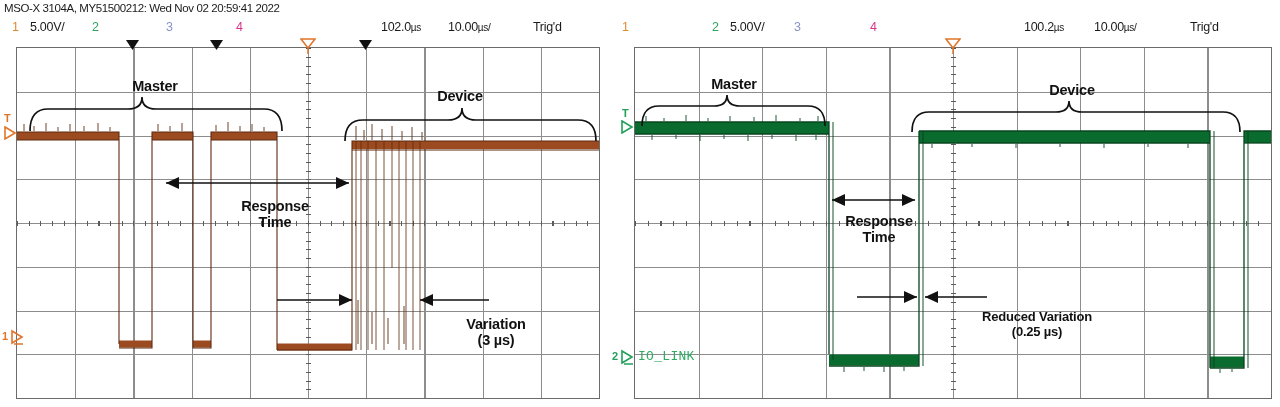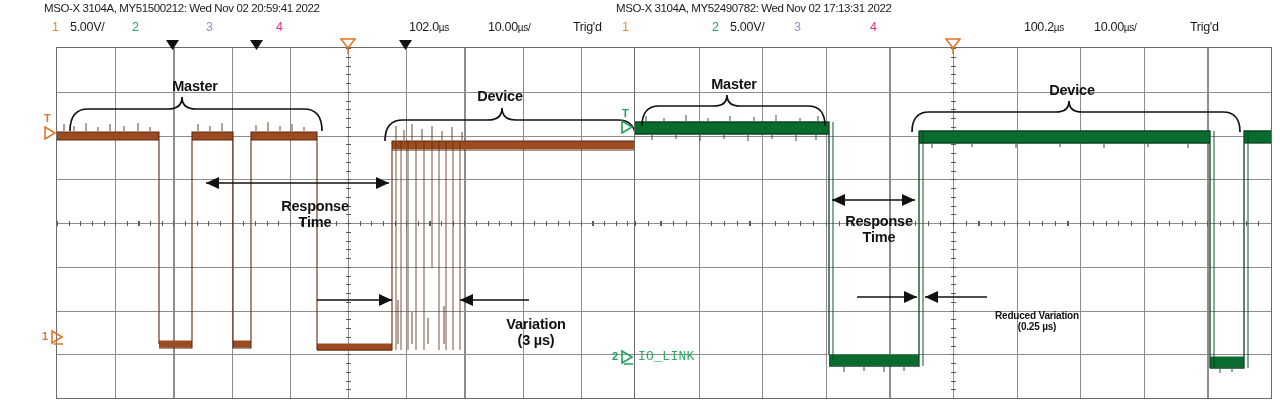--- a/index.html
+++ b/index.html
@@ -4,21 +4,21 @@
 <style>
   html,body{margin:0;padding:0;background:#ffffff;}
   body{width:1280px;height:407px;overflow:hidden;
        font-family:"Liberation Sans",sans-serif;
        -webkit-font-smoothing:antialiased;}
 
   .stage{position:relative;width:1280px;height:407px;}
 
   
   .scope{position:absolute;top:0;height:407px;}
-  .scope.left{left:0;width:620px;margin-left:40px;}
+  .scope.left{left:0;width:620px;}
   .scope.right{left:612px;width:668px;}
 
   
   .hdr-title{position:absolute;white-space:nowrap;
              font-size:11.5px;color:#1a1a1a;letter-spacing:-0.4px;
              font-family:"Liberation Sans",sans-serif;}
   .hdr-row{position:absolute;height:15px;white-space:nowrap;
            font-size:12.5px;letter-spacing:-0.3px;color:#1a1a1a;}
   .hdr-item{position:absolute;white-space:nowrap;}
   .ch1{color:#e08a30;}
@@ -38,21 +38,21 @@
   .tick.h{height:1.1px;width:5px;}
 
   
   .wave{position:absolute;left:0;top:0;overflow:visible;}
 
   
   .anno{position:absolute;left:0;top:0;pointer-events:none;}
   .lbl{position:absolute;white-space:nowrap;color:#111;
        font-weight:bold;font-size:14.5px;text-align:center;
        letter-spacing:-0.2px;line-height:1.12;}
-  .lbl.small{font-size:10px;}
+  .lbl.small{font-size:13px;}
 
   
   .mk{position:absolute;white-space:nowrap;font-size:11px;font-weight:bold;}
   .mk.orange{color:#e0752a;}
   .mk.green{color:#22a05a;}
   .iolink{position:absolute;white-space:nowrap;color:#2faa63;
           font-family:"Liberation Mono",monospace;font-size:13px;
           letter-spacing:0.3px;}
 </style>
 </head>
@@ -64,21 +64,21 @@
 
     <div class="hdr-title" style="left:4px;top:2px;">MSO-X 3104A, MY51500212: Wed Nov 02 20:59:41 2022</div>
 
     <div class="hdr-row" style="left:0;top:20px;width:620px;">
       <span class="hdr-item ch1" style="left:12px;">1</span>
       <span class="hdr-item" style="left:30px;">5.00V/</span>
       <span class="hdr-item ch2" style="left:92px;">2</span>
       <span class="hdr-item ch3" style="left:166px;">3</span>
       <span class="hdr-item ch4" style="left:236px;">4</span>
 
-      <span class="hdr-item" style="left:369px;"><span>102.0</span><span class="unit">µs</span></span>
+      <span class="hdr-item" style="left:381px;"><span>102.0</span><span class="unit">µs</span></span>
 
       <span class="hdr-item" style="left:448px;"><span>10.00</span><span class="unit">µs/</span></span>
 
       <span class="hdr-item" style="left:533px;">Trig'd</span>
     </div>
 
     <div class="grat" id="grat-left" style="left:16px;top:47px;width:584px;height:352px;">
         <div class="gl v" style="left: 58.2px;"></div>
         <div class="gl v" style="left: 116.4px;"></div>
         <div class="gl v" style="left: 174.6px;"></div>
@@ -313,21 +313,20 @@
       <svg width="14" height="11" style="position: absolute; top: 40px; left: 359.4px;">
         <path d="M0,0 L13,0 L6.5,10 Z" fill="#111"></path>
       </svg>
       <svg width="16" height="16" style="position: absolute; top: 38px; left: 300px;">
         <path d="M1,1 L15,1 L8,10 Z M8,10 L8,16" fill="none" stroke="#e0752a" stroke-width="1.5"></path>
       </svg>
     </div>
 
   <div class="scope right">
 
-    <div class="hdr-title" style="left:4px;top:2px;">MSO-X 3104A, MY52490782: Wed Nov 02 17:13:31 2022</div>
 
     <div class="hdr-row" style="left:0;top:20px;width:668px;">
       <span class="hdr-item ch1" style="left:10px;">1</span>
       <span class="hdr-item ch2" style="left:100px;">2</span>
       <span class="hdr-item" style="left:118px;">5.00V/</span>
       <span class="hdr-item ch3" style="left:182px;">3</span>
       <span class="hdr-item ch4" style="left:258px;">4</span>
 
       <span class="hdr-item" style="left:412px;"><span>100.2</span><span class="unit">µs</span></span>
 

